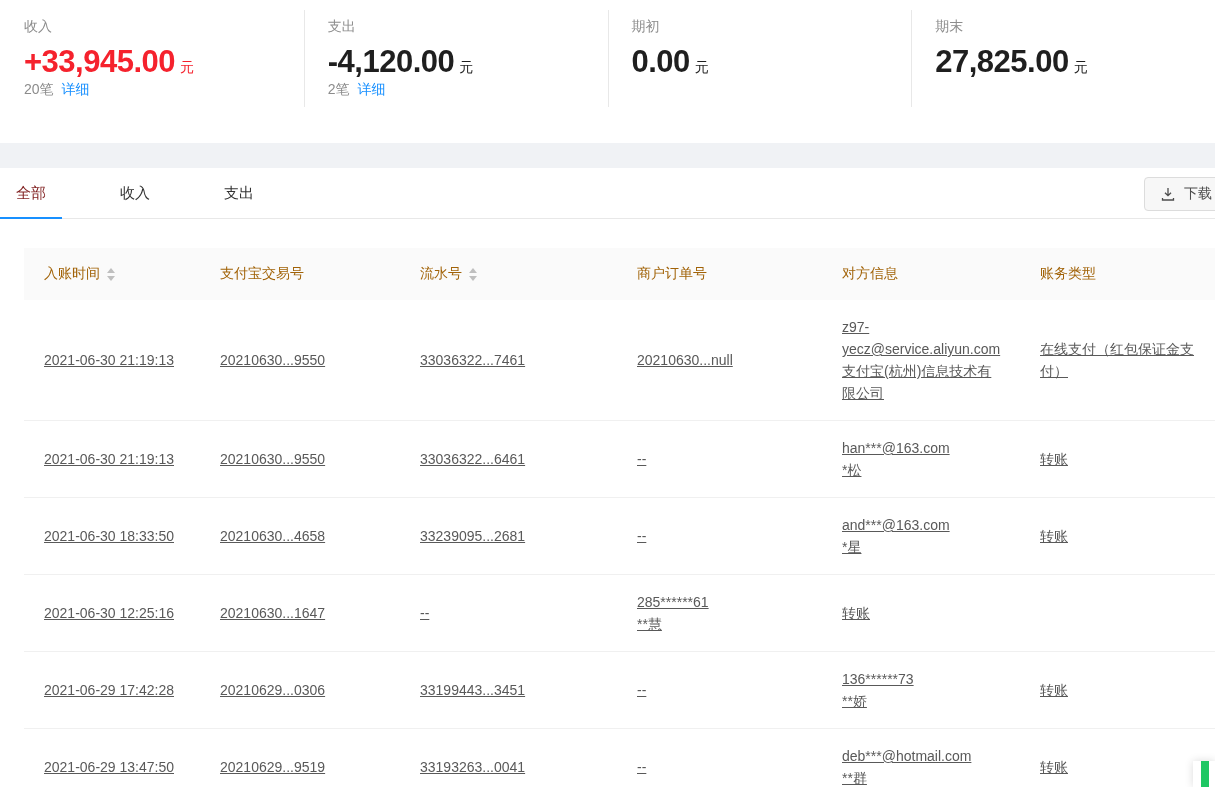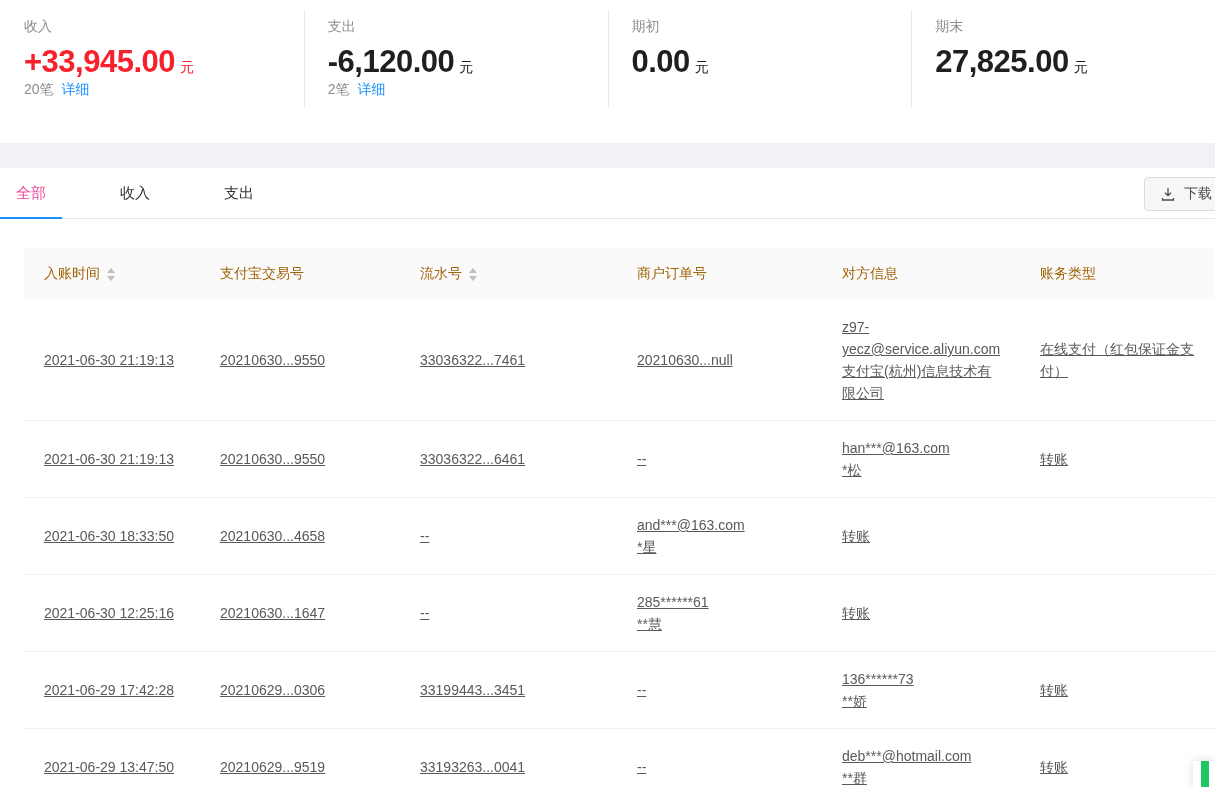--- a/index.html
+++ b/index.html
@@ -33,21 +33,21 @@
 
   
   .tabbar {
     position: relative; height: 51px; display: flex; align-items: stretch;
     border-bottom: 1px solid #e8e8e8; background: #fff;
   }
   .tab {
     padding: 0 16px; margin-right: 42px; display: flex; align-items: center;
     font-size: 15px; color: #333; cursor: pointer; position: relative;
   }
-  .tab.active { color: #ec4899; }
+  .tab.active { color: #7f1d1d; }
   .tab.active::after {
     content: ""; position: absolute; left: 0; right: 0; bottom: -1px;
     height: 2px; background: #1890ff;
   }
   .download-btn {
     position: absolute; top: 9px; right: -14px; height: 34px;
     background: #f7f7f7; border: 1px solid #dcdcdc; border-radius: 4px;
     display: flex; align-items: center; gap: 9px; padding: 0 16px;
     font-size: 14px; color: #4d4d4d; cursor: pointer;
   }
@@ -85,21 +85,21 @@
 <body>
 
 <div class="summary">
   <div class="card income">
     <div class="card-label">收入</div>
     <div class="card-amount"><span>+33,945.00</span><span class="unit unit-red">元</span></div>
     <div class="card-count"><span>20笔</span><a class="detail-link">详细</a></div>
   </div>
   <div class="card">
     <div class="card-label">支出</div>
-    <div class="card-amount"><span>-6,120.00</span><span class="unit">元</span></div>
+    <div class="card-amount"><span>-4,120.00</span><span class="unit">元</span></div>
     <div class="card-count"><span>2笔</span><a class="detail-link">详细</a></div>
   </div>
   <div class="card">
     <div class="card-label">期初</div>
     <div class="card-amount"><span>0.00</span><span class="unit">元</span></div>
   </div>
   <div class="card">
     <div class="card-label">期末</div>
     <div class="card-amount"><span>27,825.00</span><span class="unit">元</span></div>
   </div>
@@ -172,20 +172,21 @@
     <div class="td">
       <div>han***@163.com</div>
       <div>*松</div>
     </div>
     <div class="td">转账</div>
   </div>
 
   <div class="tr">
     <div class="td">2021-06-30 18:33:50</div>
     <div class="td">20210630...4658</div>
+    <div class="td">33239095...2681</div>
     <div class="td">--</div>
     <div class="td">
       <div>and***@163.com</div>
       <div>*星</div>
     </div>
     <div class="td">转账</div>
   </div>
 
   <div class="tr">
     <div class="td">2021-06-30 12:25:16</div>

